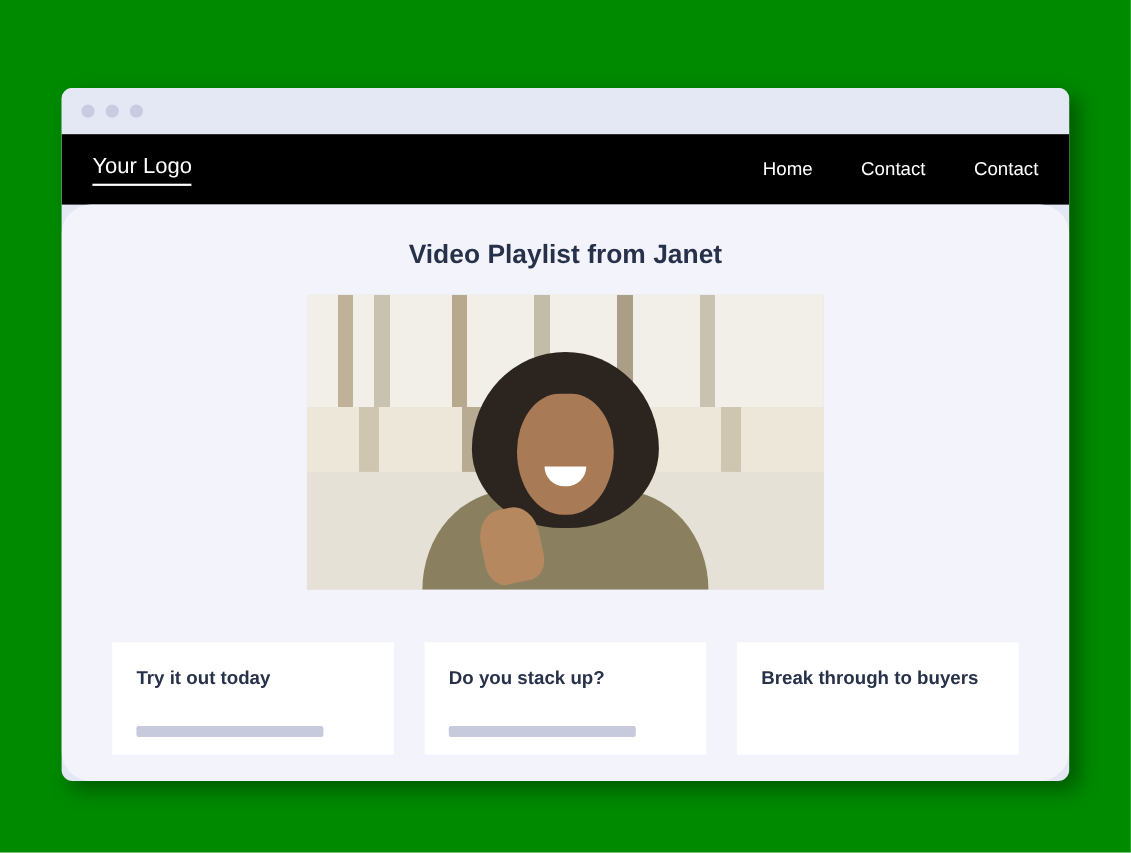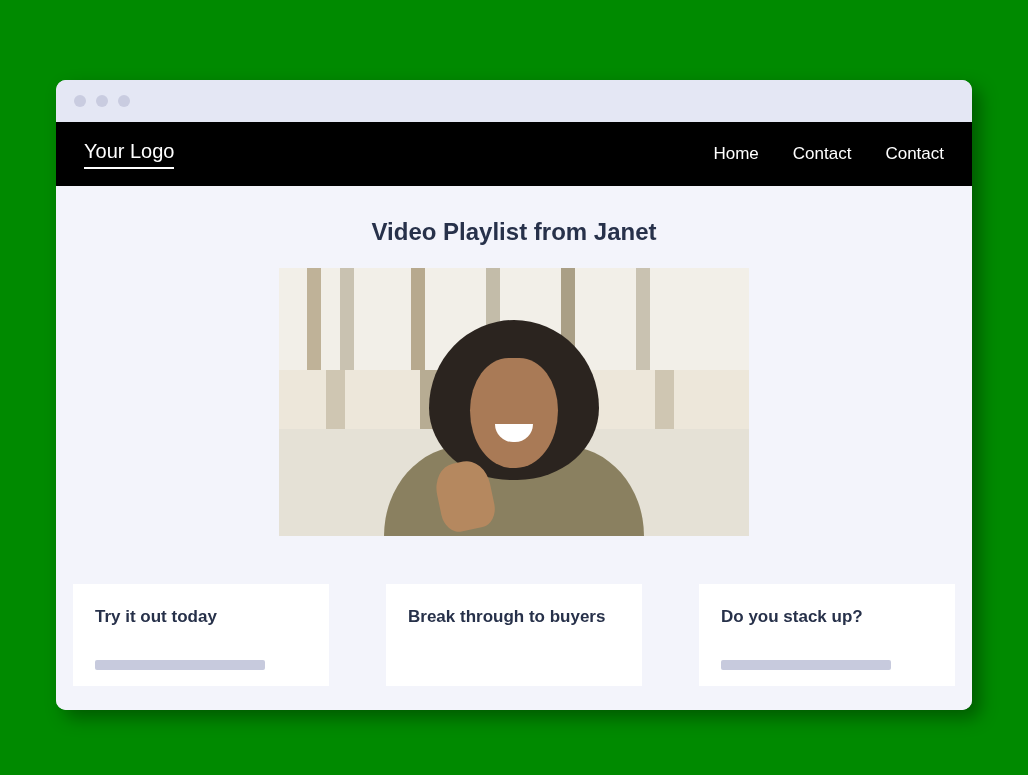--- a/index.html
+++ b/index.html
@@ -46,29 +46,30 @@
       color: #fff;
     }
     .logo {
       font-size: 20px;
       font-weight: 500;
       padding-bottom: 4px;
       border-bottom: 2px solid #fff;
     }
     .navlinks {
       display: flex;
-      gap: 34px;
+      gap: 44px;
       font-size: 17px;
     }
     .navlinks span { cursor: pointer; }
     .content {
       background: #f3f4fb;
       height: calc(100% - 106px);
       padding: 32px 0 0 0;
       text-align: center;
+      border-radius: 27px;
     }
     .page-title {
       color: #27314a;
       font-size: 24px;
       font-weight: 600;
       margin-bottom: 22px;
     }
     .video-frame {
       width: 470px;
       height: 268px;
@@ -132,21 +133,21 @@
       position: absolute;
       bottom: 6px; left: 74px;
       width: 54px; height: 68px;
       background: #b5885f;
       border-radius: 40% 40% 30% 30%;
       transform: rotate(-12deg);
     }
 
     .cards {
       display: flex;
-      justify-content: space-between;
+      justify-content: center;
       gap: 28px;
       padding: 0 17px;
     }
     .card {
       width: 256px;
       background: #fff;
       text-align: left;
       padding: 22px 22px 16px 22px;
     }
     .card-title {
@@ -198,21 +199,21 @@
         <div class="hand"></div>
       </div>
     </div>
 
     <div class="cards">
       <div class="card">
         <div class="card-title">Try it out today</div>
         <div class="progress"></div>
       </div>
       <div class="card">
-        <div class="card-title">Break through to buyers</div>
-      </div>
-      <div class="card">
         <div class="card-title">Do you stack up?</div>
         <div class="progress"></div>
+      </div>
+      <div class="card">
+        <div class="card-title">Break through to buyers</div>
       </div>
     </div>
   </div>
 </div>
 
 </body></html>

